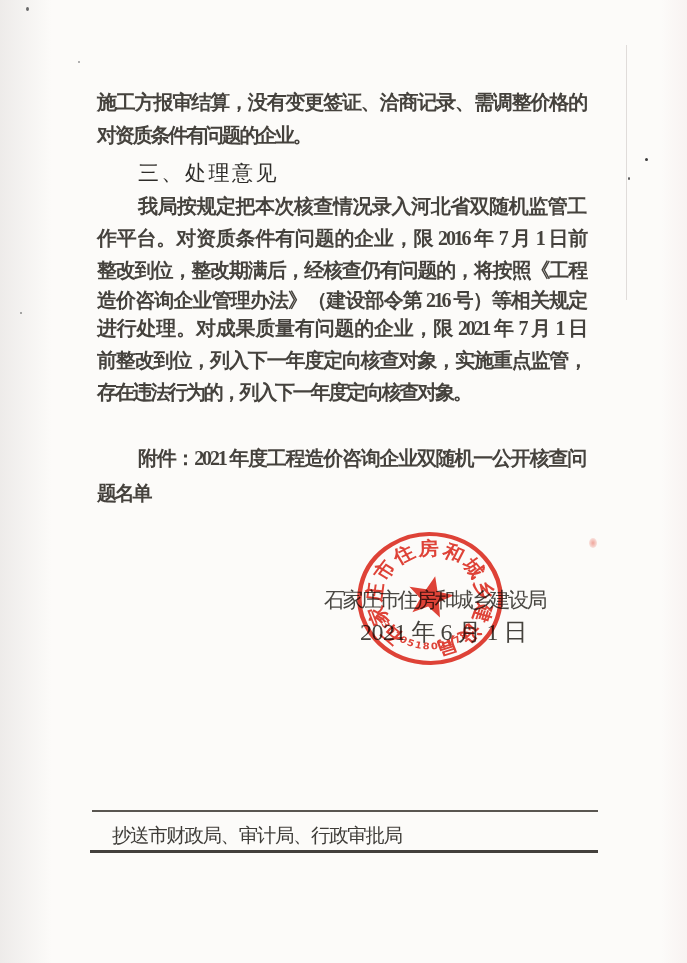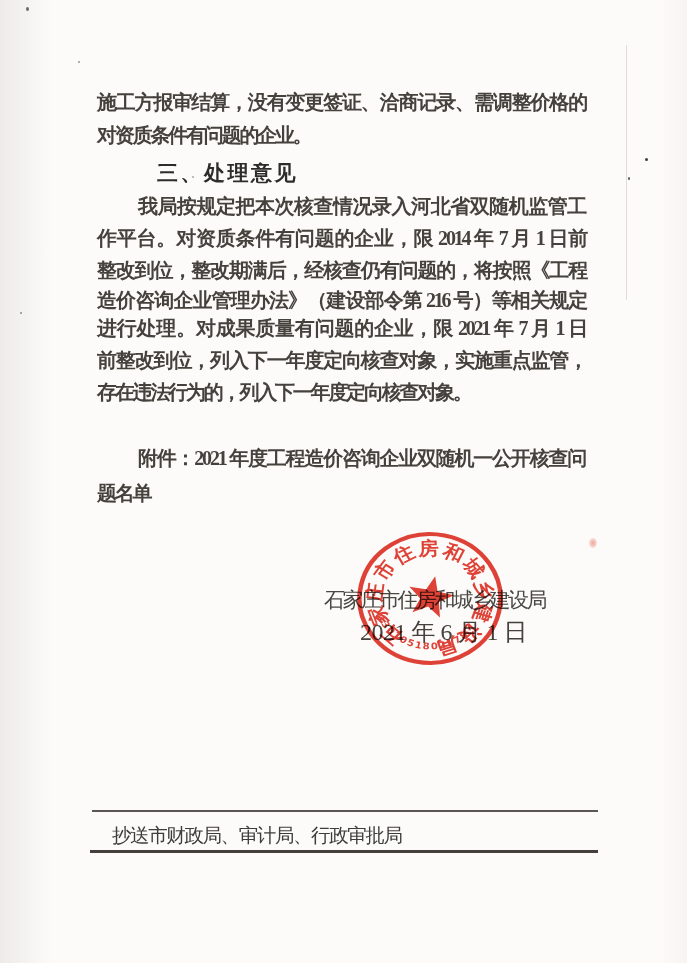--- a/index.html
+++ b/index.html
@@ -24,21 +24,21 @@
   
   .bline{
     position:absolute;left:97px;
     font-size:20px;line-height:28px;color:#45423d;
     letter-spacing:-2.2px;white-space:pre;font-weight:bold;
   }
   .just{width:489px;text-align:justify;text-align-last:justify;white-space:normal;}
   .jind{left:138px;width:447px;text-align:justify;text-align-last:justify;white-space:normal;}
   .heading{
     left:138px;font-family:"Liberation Sans","DejaVu Sans",sans-serif;
-    font-weight:700;font-size:21px;letter-spacing:2.5px;color:#2e2c29;margin-left:19px;
+    font-weight:400;font-size:21px;letter-spacing:2.5px;color:#2e2c29;
   }
   .t88{top:88px}.t121{top:121px}.t159{top:159px}.t192{top:192px}
   .t224{top:224px}.t256{top:256px}.t286{top:286px}.t314{top:314px}
   .t346{top:346px}.t378{top:378px}.t444{top:444px}.t479{top:479px}
 
   .sig-agency{position:absolute;left:324px;top:586px;font-size:21px;
     letter-spacing:-2.6px;color:#4a4843;white-space:pre;}
   .sig-date{position:absolute;left:360px;top:616px;font-size:24px;
     letter-spacing:-0.5px;color:#45423d;white-space:pre;}
 
@@ -70,21 +70,21 @@
 <div class="speck" style="left:645px;top:158px;width:3px;height:3px;background:#3c3c3c;"></div>
 <div class="speck" style="left:628px;top:177px;width:2px;height:3px;background:#555;"></div>
 <div class="speck" style="left:20px;top:312px;width:2px;height:2px;background:#8a8a8a;"></div>
 <div class="speck" style="left:192px;top:176px;width:2px;height:2px;background:#aaa;"></div>
 <div class="smudge"></div>
 
 <div class="bline just t88">施工方报审结算，没有变更签证、洽商记录、需调整价格的</div>
 <div class="bline t121">对资质条件有问题的企业。</div>
 <div class="bline heading t159">三、处理意见</div>
 <div class="bline jind t192">我局按规定把本次核查情况录入河北省双随机监管工</div>
-<div class="bline just t224">作平台。对资质条件有问题的企业，限 2014 年 7 月 1 日前</div>
+<div class="bline just t224">作平台。对资质条件有问题的企业，限 2016 年 7 月 1 日前</div>
 <div class="bline just t256">整改到位，整改期满后，经核查仍有问题的，将按照《工程</div>
 <div class="bline just t286">造价咨询企业管理办法》（建设部令第 216 号）等相关规定</div>
 <div class="bline just t314">进行处理。对成果质量有问题的企业，限 2021 年 7 月 1 日</div>
 <div class="bline just t346">前整改到位，列入下一年度定向核查对象，实施重点监管，</div>
 <div class="bline t378">存在违法行为的，列入下一年度定向核查对象。</div>
 <div class="bline jind t444">附件：2021 年度工程造价咨询企业双随机一公开核查问</div>
 <div class="bline t479">题名单</div>
 
 <div class="sig-agency">石家庄市住房和城乡建设局</div>
 <div class="sig-date">2021 年 6 月 1 日</div>

